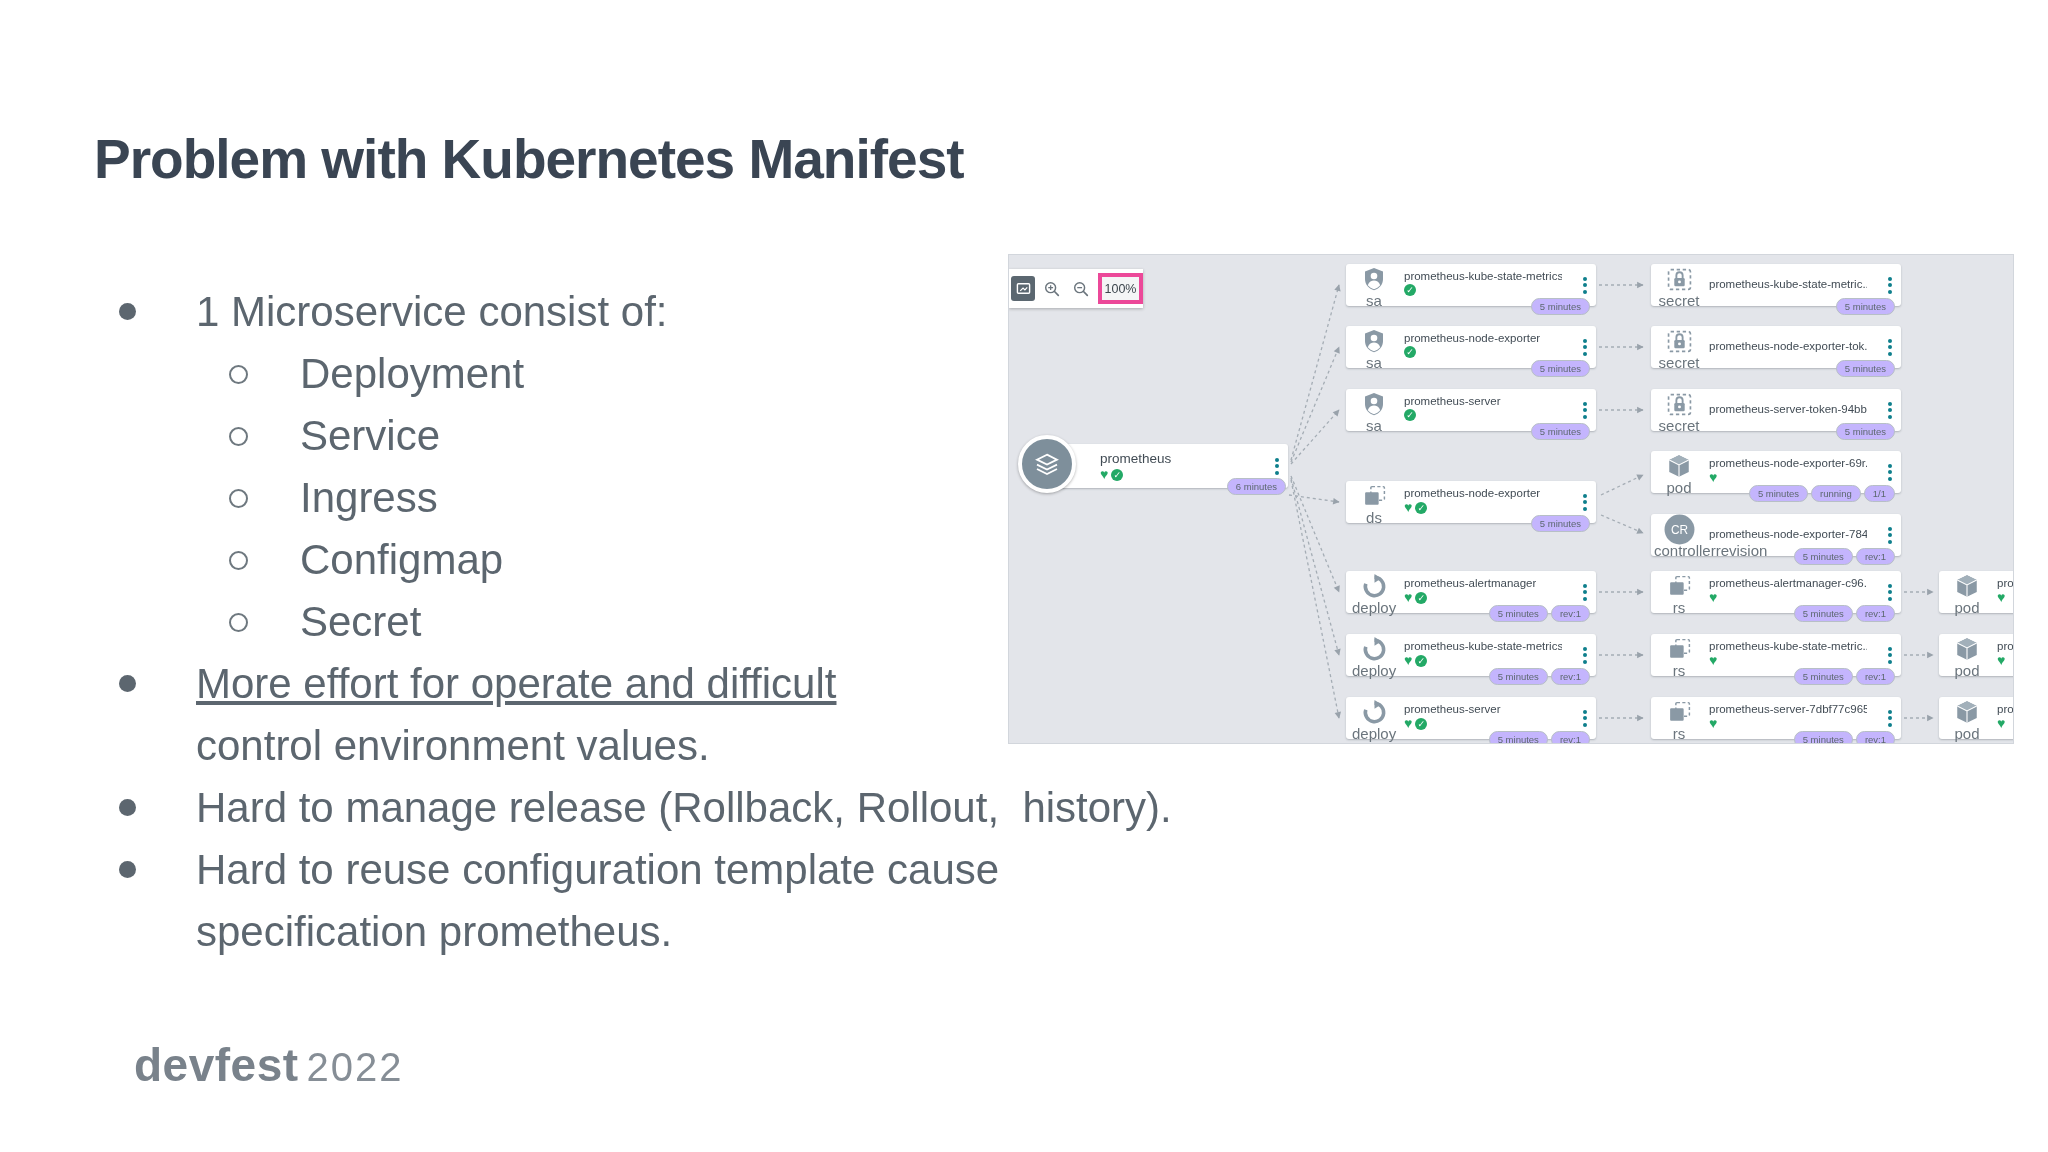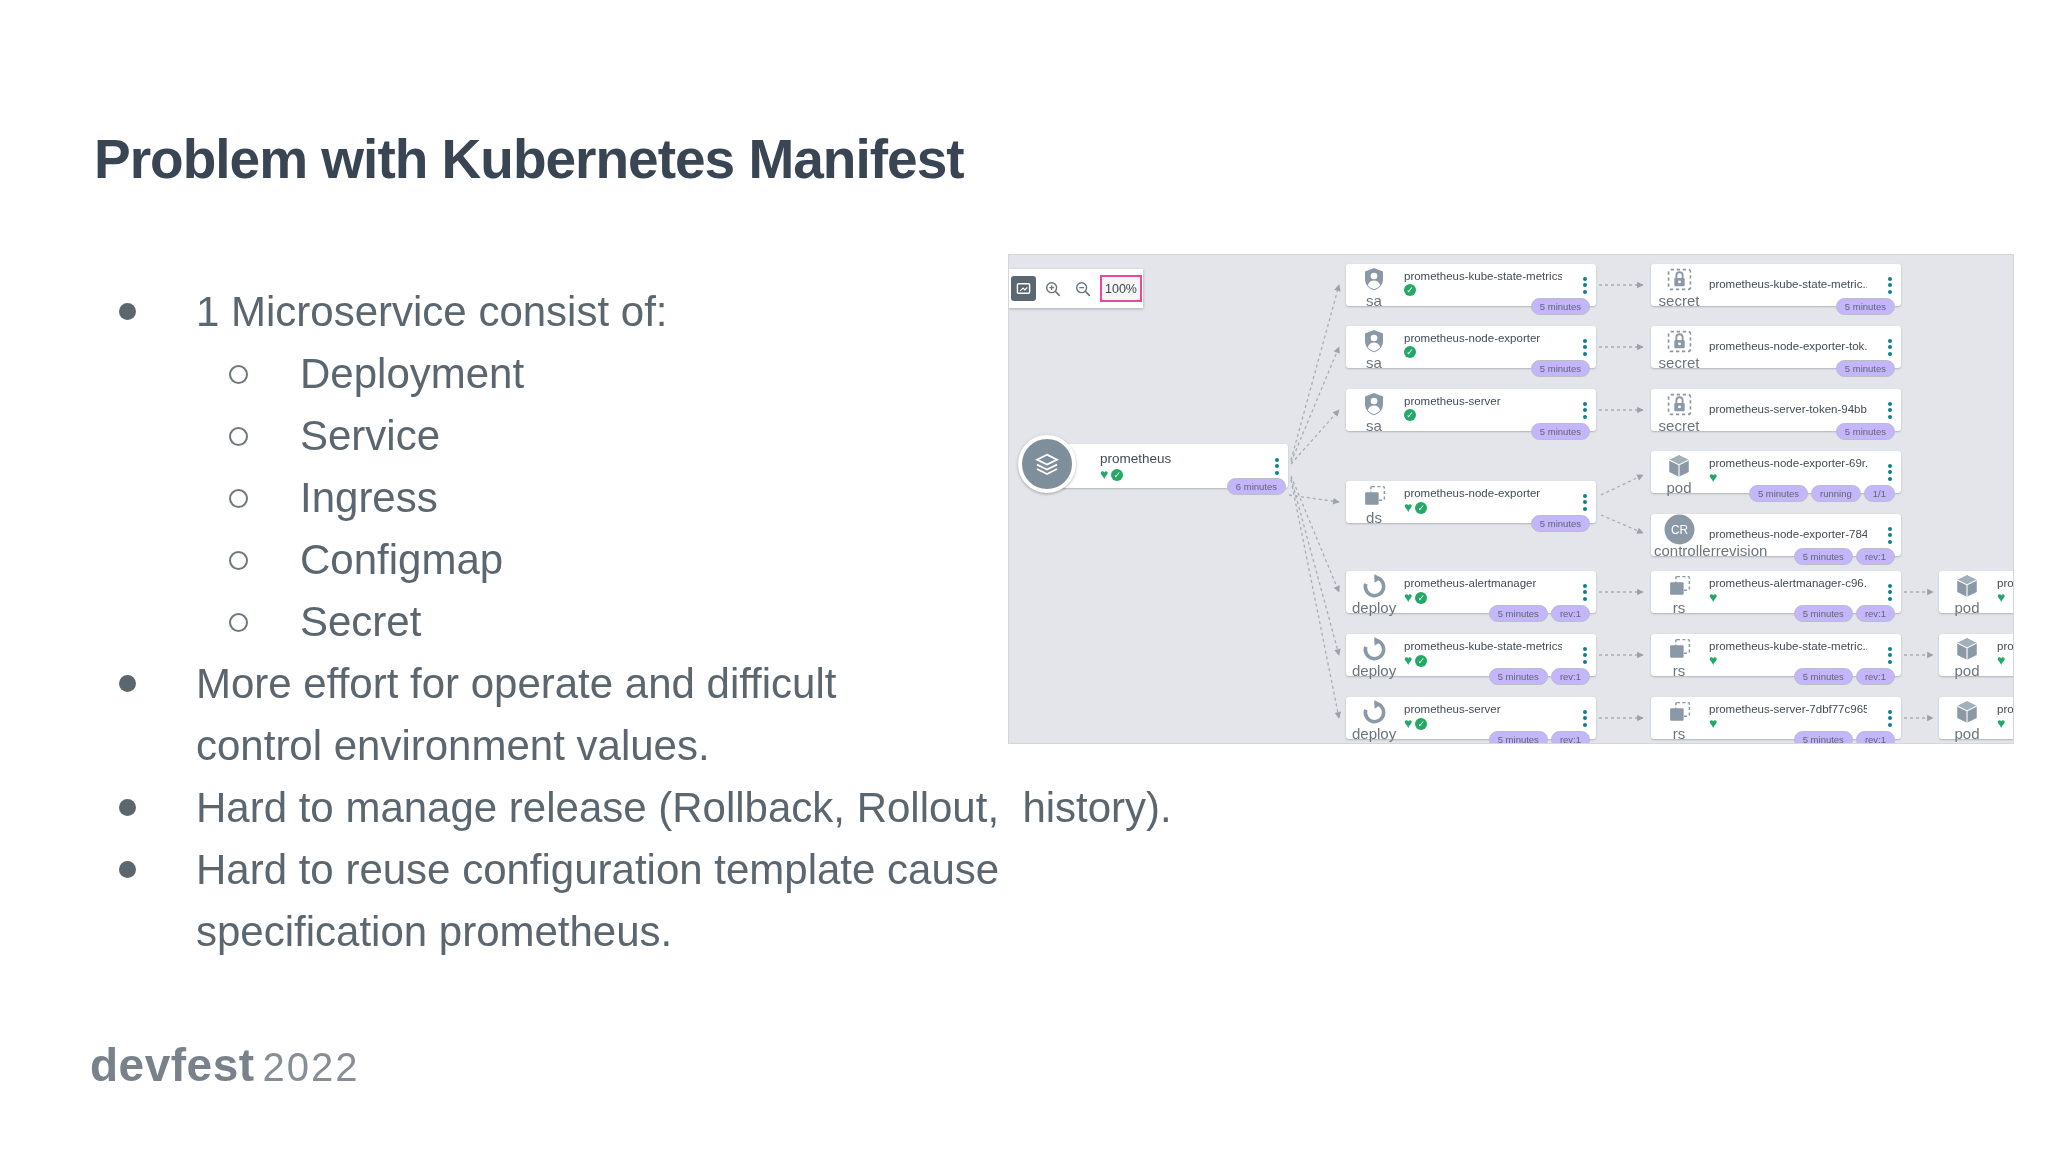--- a/index.html
+++ b/index.html
@@ -9,34 +9,34 @@
   
   .title{position:absolute;left:94px;top:132px;font-size:55px;line-height:1;
          font-weight:700;color:#3a4553;letter-spacing:-1px;}
   #bullets{position:absolute;left:0;top:0;width:1010px;height:1152px;}
   .bline{position:absolute;height:62px;display:flex;align-items:center;
          font-size:42px;color:#5c666f;white-space:pre;}
   .mk-disc{position:absolute;width:17px;height:17px;border-radius:50%;background:#5c666f;}
   .mk-circle{position:absolute;width:15px;height:15px;border-radius:50%;
              border:2.5px solid #6e787f;background:transparent;}
   .footer{position:absolute;left:90px;top:1038px;display:flex;align-items:baseline;}
-  .brand{font-size:46px;font-weight:800;color:#79828b;letter-spacing:0.5px;}
+  .brand{font-size:46px;font-weight:800;color:#79828b;letter-spacing:0.5px;margin-left:44px;}
   .year{font-size:40px;font-weight:400;color:#868e96;margin-left:8px;letter-spacing:2px;}
 
   
   #diagram{position:absolute;left:1008px;top:254px;width:1006px;height:490px;
            background:#e3e5ea;border:1px solid #d2d6dc;box-sizing:border-box;overflow:hidden;}
   .edges{position:absolute;left:0;top:0;}
 
   .toolbar{position:absolute;left:0px;top:14px;width:134px;height:39px;background:#fff;
            box-shadow:0 1px 3px rgba(0,0,0,.25);display:flex;align-items:center;}
   .tb-fit{width:25px;height:25px;margin-left:2px;border-radius:3px;background:#5b6770;
           display:flex;align-items:center;justify-content:center;}
   .tb-zoom{width:26px;height:25px;display:flex;align-items:center;justify-content:center;margin-left:4px;}
-  .tb-pct{margin-left:4px;width:38px;height:23px;border:2px solid #ec4899;background:#f4f5f6;
+  .tb-pct{margin-left:4px;width:38px;height:23px;border:4px solid #ec4899;background:#f4f5f6;
           font-size:12.5px;color:#3d464d;display:flex;align-items:center;justify-content:center;}
 
   .node{position:absolute;width:250px;height:42px;background:#fff;border-radius:3px;
         box-shadow:0 1px 2px rgba(55,65,75,.3);}
   .nicon{position:absolute;left:11px;top:3px;width:34px;height:24px;
          display:flex;align-items:center;justify-content:center;}
   .nkind{position:absolute;left:6px;top:28px;width:44px;text-align:center;
          font-size:15px;color:#6b757d;}
   .nkind.wide{left:3px;width:auto;text-align:left;white-space:nowrap;}
   .ntitle{position:absolute;left:58px;top:6px;font-size:11.5px;color:#414b54;
@@ -65,21 +65,21 @@
 
 <div class="title">Problem with Kubernetes Manifest</div>
 
 <div id="bullets">
     <div class="bline" style="top: 281px; left: 0px;"><span class="mk-disc" style="left: 119px; top: 22px;"></span><span style="position: absolute; left: 196px;">1 Microservice consist of:</span></div>
     <div class="bline" style="top: 343px; left: 0px;"><span class="mk-circle" style="left: 229px; top: 22px;"></span><span style="position: absolute; left: 300px;">Deployment</span></div>
     <div class="bline" style="top: 405px; left: 0px;"><span class="mk-circle" style="left: 229px; top: 22px;"></span><span style="position: absolute; left: 300px;">Service</span></div>
     <div class="bline" style="top: 467px; left: 0px;"><span class="mk-circle" style="left: 229px; top: 22px;"></span><span style="position: absolute; left: 300px;">Ingress</span></div>
     <div class="bline" style="top: 529px; left: 0px;"><span class="mk-circle" style="left: 229px; top: 22px;"></span><span style="position: absolute; left: 300px;">Configmap</span></div>
     <div class="bline" style="top: 591px; left: 0px;"><span class="mk-circle" style="left: 229px; top: 22px;"></span><span style="position: absolute; left: 300px;">Secret</span></div>
-    <div class="bline" style="top: 653px; left: 0px;"><span class="mk-disc" style="left: 119px; top: 22px;"></span><span style="position: absolute; left: 196px;">More effort for operate and difficult</span></div>
+    <div class="bline" style="top: 653px; left: 0px;"><span class="mk-disc" style="left: 119px; top: 22px;"></span><span style="position: absolute; left: 196px; text-decoration: underline;">More effort for operate and difficult</span></div>
     <div class="bline" style="top: 715px; left: 0px;"><span style="position: absolute; left: 196px;">control environment values.</span></div>
     <div class="bline" style="top: 777px; left: 0px;"><span class="mk-disc" style="left: 119px; top: 22px;"></span><span style="position: absolute; left: 196px;">Hard to manage release (Rollback, Rollout,  history).</span></div>
     <div class="bline" style="top: 839px; left: 0px;"><span class="mk-disc" style="left: 119px; top: 22px;"></span><span style="position: absolute; left: 196px;">Hard to reuse configuration template cause</span></div>
     <div class="bline" style="top: 901px; left: 0px;"><span style="position: absolute; left: 196px;">specification prometheus.</span></div>
   </div>
 
 <div class="footer">
   <span class="brand">devfest</span>
   <span class="year">2022</span>
 </div>

